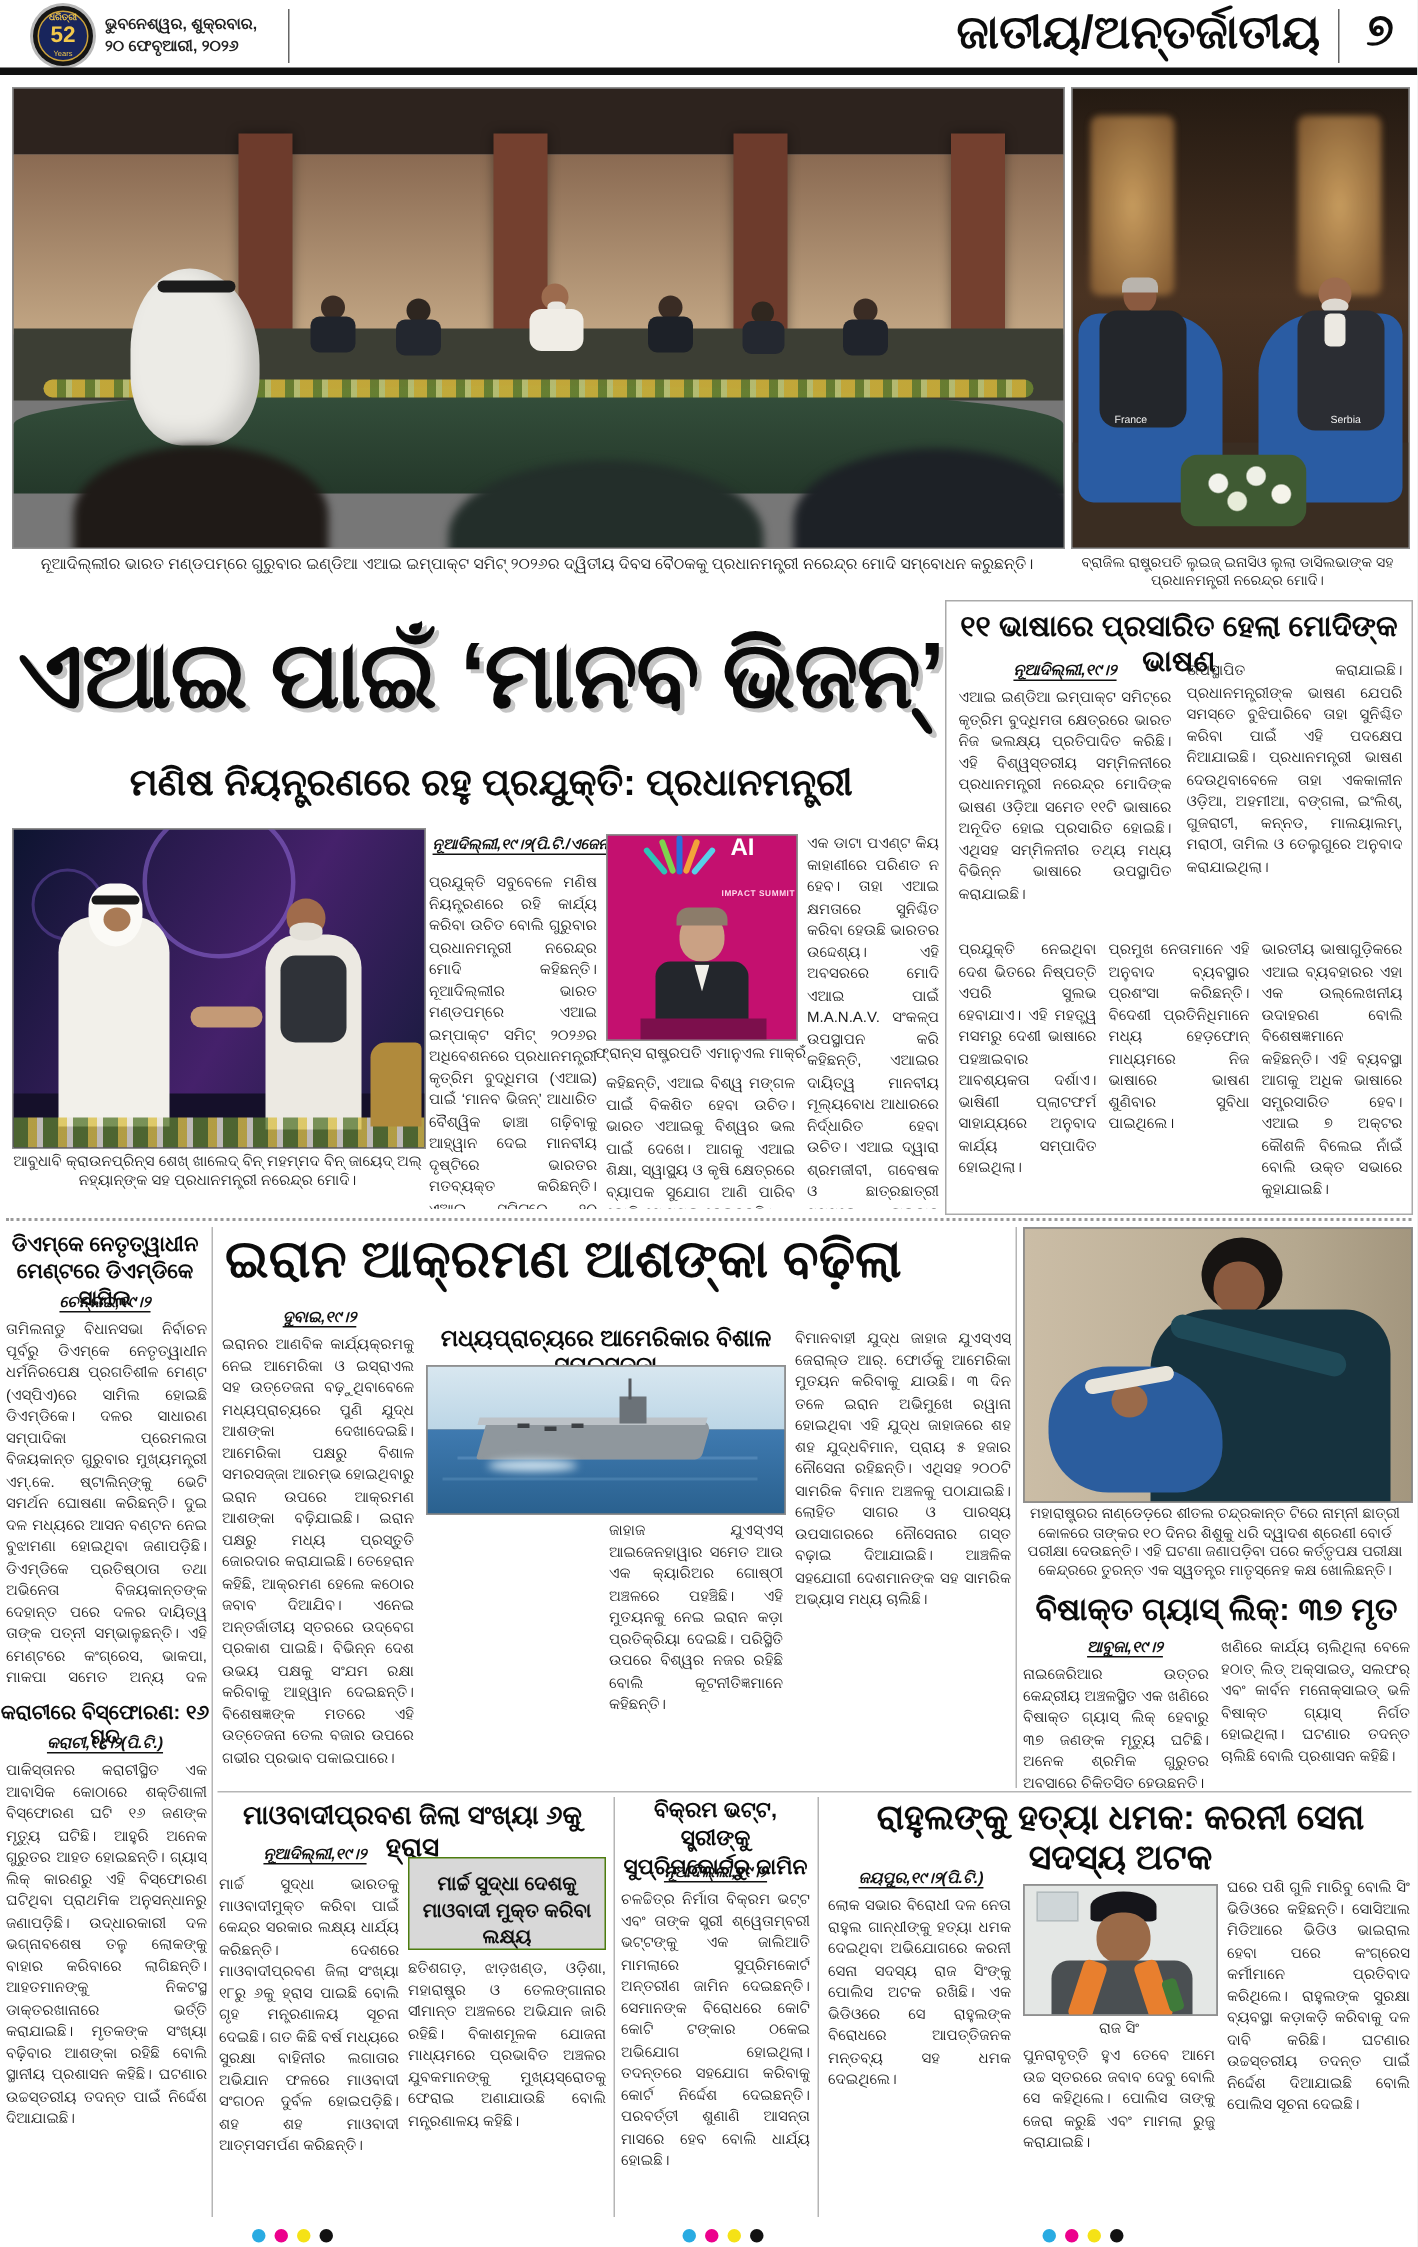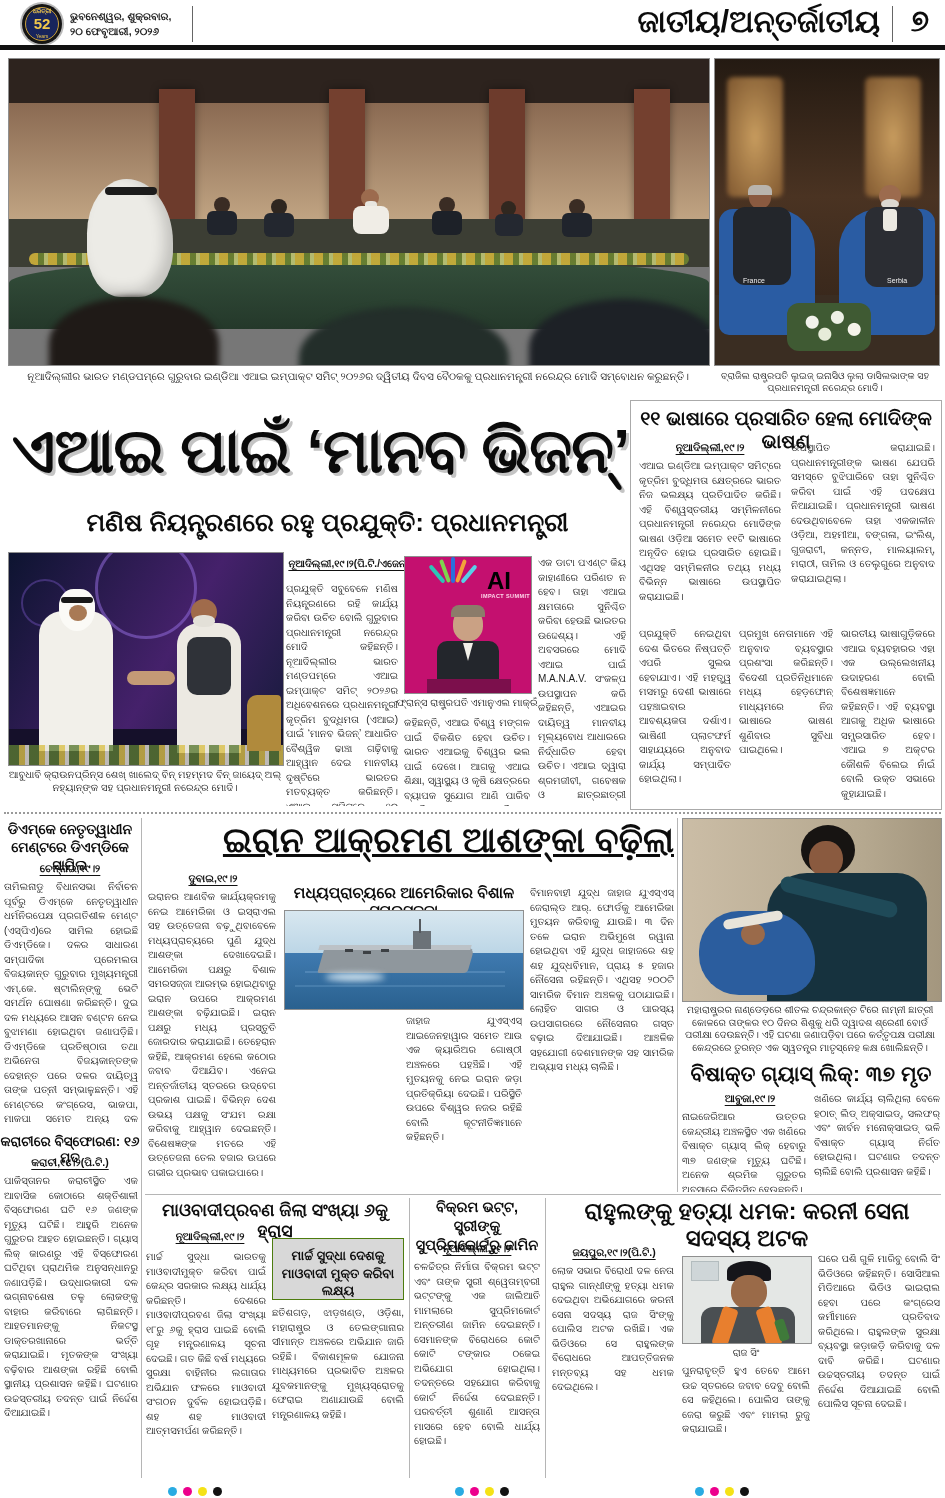--- a/index.html
+++ b/index.html
@@ -4,21 +4,21 @@
 <style>
   html,body{margin:0;padding:0;background:#e9e9e9;}
   .page{position:relative;width:945px;height:1498px;background:#ffffff;
         font-family:"Liberation Sans",sans-serif;color:#111;overflow:hidden;}
   .abs{position:absolute;}
   .el{position:absolute;}
   .hl{font-weight:bold;color:#0c0c0c;}
   .center{text-align:center;}
   .body-text{font-size:10px;line-height:1.45;text-align:justify;overflow:hidden;color:#1d1d1d;}
   .dateline{font-weight:bold;font-size:10.5px;text-align:center;color:#111;
-            text-decoration:underline;text-underline-offset:3px;}
+            text-decoration:underline;text-underline-offset:3px;font-style:italic;}
   .cap{font-size:10.5px;line-height:1.3;text-align:center;color:#222;}
   .photo{position:absolute;overflow:hidden;border:1px solid #8f8f8f;background:#777;}
   .rule-v{position:absolute;width:1px;background:#b5b5b5;}
   .rule-h{position:absolute;height:1px;background:#b5b5b5;}
   .dotted{position:absolute;height:0;border-top:2px dotted #9a9a9a;}
   .graybox{position:absolute;background:#d8d8d8;border:1px solid #4d7c0f;
            font-weight:bold;text-align:center;color:#0d0d0d;}
   .headline-xl{font-weight:bold;letter-spacing:-1px;color:#0a0a0a;
                text-shadow:3px 3px 0 #c4c4c4;}
   .regdot{display:inline-block;width:9px;height:9px;border-radius:50%;margin-right:6px;}
@@ -135,21 +135,21 @@
   <div class="abs dateline" style="left:286px;top:558px;width:132px;font-size:10px;">ନୂଆଦିଲ୍ଲୀ,୧୯।୨(ପି.ଟି./ଏଜେନ୍ସି)</div>
   <div class="abs body-text" style="left:286px;top:582px;width:112px;height:224px;">ପ୍ରଯୁକ୍ତି ସବୁବେଳେ ମଣିଷ ନିୟନ୍ତ୍ରଣରେ ରହି କାର୍ଯ୍ୟ କରିବା ଉଚିତ ବୋଲି ଗୁରୁବାର ପ୍ରଧାନମନ୍ତ୍ରୀ ନରେନ୍ଦ୍ର ମୋଦି କହିଛନ୍ତି। ନୂଆଦିଲ୍ଲୀର ଭାରତ ମଣ୍ଡପମ୍‌ରେ ଏଆଇ ଇମ୍ପାକ୍ଟ ସମିଟ୍ ୨୦୨୬ର ଅଧିବେଶନରେ ପ୍ରଧାନମନ୍ତ୍ରୀ କୃତ୍ରିମ ବୁଦ୍ଧିମତା (ଏଆଇ) ପାଇଁ ‘ମାନବ ଭିଜନ୍’ ଆଧାରିତ ବୈଶ୍ୱିକ ଢାଞ୍ଚା ଗଢ଼ିବାକୁ ଆହ୍ୱାନ ଦେଇ ମାନବୀୟ ଦୃଷ୍ଟିରେ ଭାରତର ମତବ୍ୟକ୍ତ କରିଛନ୍ତି। ଏଆଇ ସମିଟ୍‌ରେ ୨୦ ରାଷ୍ଟ୍ରମୁଖ୍ୟ, ୪୫ ମନ୍ତ୍ରୀସ୍ତରୀୟ ପ୍ରତିନିଧି, ୧୧୮ ଦେଶର ସରକାରୀ ପ୍ରତିନିଧି, ଶତାଧିକ ବୈଜ୍ଞାନିକ, ବିଶେଷଜ୍ଞ, ୪୦୦ରୁ ଅଧିକ ବକ୍ତା ସାମିଲ ହୋଇଛନ୍ତି। ସମିଟ୍‌କୁ ସଫଳ କରିବାରେ ସଭିଙ୍କୁ ସହଯୋଗ କରିବାକୁ ପ୍ରଧାନମନ୍ତ୍ରୀ ଅନୁରୋଧ କରିଛନ୍ତି।</div>
 
   <div class="photo" style="left:404px;top:556px;width:126px;height:136px;">
     <div class="el" style="left:0;top:0;width:126px;height:136px;background:#c4106f;"></div>
     <div class="el" style="left:30px;top:6px;width:4px;height:22px;background:#2ec4b6;transform:rotate(-40deg);border-radius:2px;"></div>
     <div class="el" style="left:38px;top:2px;width:4px;height:24px;background:#7fd34e;transform:rotate(-20deg);border-radius:2px;"></div>
     <div class="el" style="left:46px;top:0;width:4px;height:26px;background:#2a6fdb;border-radius:2px;"></div>
     <div class="el" style="left:54px;top:2px;width:4px;height:24px;background:#f2a23a;transform:rotate(20deg);border-radius:2px;"></div>
     <div class="el" style="left:62px;top:6px;width:4px;height:22px;background:#58d0e8;transform:rotate(40deg);border-radius:2px;"></div>
-    <div class="el hl" style="left:82px;top:10px;font-size:24px;color:#000000;">AI</div>
+    <div class="el hl" style="left:82px;top:0;font-size:16px;color:#ffffff;">AI</div>
     <div class="el" style="left:76px;top:36px;font-size:5.5px;color:#ffd9ec;font-weight:bold;letter-spacing:.4px;">IMPACT SUMMIT</div>
     <div class="el" style="left:48px;top:52px;width:30px;height:32px;border-radius:46%;background:#caa184;"></div>
     <div class="el" style="left:46px;top:48px;width:34px;height:12px;border-radius:8px 8px 0 0;background:#8c7c6a;"></div>
     <div class="el" style="left:32px;top:84px;width:62px;height:44px;background:#23262c;border-radius:10px 10px 0 0;"></div>
     <div class="el" style="left:58px;top:86px;width:10px;height:18px;background:#f2f0ea;clip-path:polygon(0 0,100% 0,50% 100%);"></div>
     <div class="el" style="left:22px;top:122px;width:84px;height:14px;background:#7c0f4c;"></div>
   </div>
   <div class="abs cap" style="left:390px;top:696px;width:154px;font-size:10px;">ଫ୍ରାନ୍ସ ରାଷ୍ଟ୍ରପତି ଏମାନୁଏଲ ମାକ୍ରଁ</div>
   <div class="abs body-text" style="left:404px;top:716px;width:126px;height:90px;">କହିଛନ୍ତି, ଏଆଇ ବିଶ୍ୱ ମଙ୍ଗଳ ପାଇଁ ବିକଶିତ ହେବା ଉଚିତ। ଭାରତ ଏଆଇକୁ ବିଶ୍ୱର ଭଲ ପାଇଁ ଦେଖେ। ଆଗକୁ ଏଆଇ ଶିକ୍ଷା, ସ୍ୱାସ୍ଥ୍ୟ ଓ କୃଷି କ୍ଷେତ୍ରରେ ବ୍ୟାପକ ସୁଯୋଗ ଆଣି ପାରିବ ବୋଲି ସେ ସୂଚାଇ ଦେଇଛନ୍ତି।</div>
   <div class="abs body-text" style="left:538px;top:556px;width:88px;height:250px;">ଏକ ଡାଟା ପଏଣ୍ଟ କିୟ କାହାଣୀରେ ପରିଣତ ନ ହେବ। ତାହା ଏଆଇ କ୍ଷମତାରେ ସୁନିଶ୍ଚିତ କରିବା ହେଉଛି ଭାରତର ଉଦ୍ଦେଶ୍ୟ। ଏହି ଅବସରରେ ମୋଦି ଏଆଇ ପାଇଁ M.A.N.A.V. ସଂକଳ୍ପ ଉପସ୍ଥାପନ କରି କହିଛନ୍ତି, ଏଆଇର ଦାୟିତ୍ୱ ମାନବୀୟ ମୂଲ୍ୟବୋଧ ଆଧାରରେ ନିର୍ଦ୍ଧାରିତ ହେବା ଉଚିତ। ଏଆଇ ଦ୍ୱାରା ଶ୍ରମଜୀବୀ, ଗବେଷକ ଓ ଛାତ୍ରଛାତ୍ରୀ ସମସ୍ତେ ଲାଭବାନ ହେବେ ବୋଲି ସେ ଆଶା ବ୍ୟକ୍ତ କରିଛନ୍ତି।</div>
@@ -163,21 +163,21 @@
   <div class="rule-v" style="left:545px;top:1198px;height:280px;"></div>
 
   <div class="abs hl center" style="left:2px;top:820px;width:136px;font-size:14px;line-height:1.3;">ଡିଏମ୍‌କେ ନେତୃତ୍ୱାଧୀନ ମେଣ୍ଟରେ ଡିଏମ୍‌ଡିକେ ସାମିଲ</div>
   <div class="abs dateline" style="left:2px;top:862px;width:136px;">ଚେନ୍ନାଇ,୧୯।୨</div>
   <div class="abs body-text" style="left:4px;top:880px;width:134px;height:244px;">ତାମିଲନାଡୁ ବିଧାନସଭା ନିର୍ବାଚନ ପୂର୍ବରୁ ଡିଏମ୍‌କେ ନେତୃତ୍ୱାଧୀନ ଧର୍ମନିରପେକ୍ଷ ପ୍ରଗତିଶୀଳ ମେଣ୍ଟ (ଏସ୍‌ପିଏ)ରେ ସାମିଲ ହୋଇଛି ଡିଏମ୍‌ଡିକେ। ଦଳର ସାଧାରଣ ସମ୍ପାଦିକା ପ୍ରେମଲତା ବିଜୟକାନ୍ତ ଗୁରୁବାର ମୁଖ୍ୟମନ୍ତ୍ରୀ ଏମ୍.କେ. ଷ୍ଟାଲିନ୍‌ଙ୍କୁ ଭେଟି ସମର୍ଥନ ଘୋଷଣା କରିଛନ୍ତି। ଦୁଇ ଦଳ ମଧ୍ୟରେ ଆସନ ବଣ୍ଟନ ନେଇ ବୁଝାମଣା ହୋଇଥିବା ଜଣାପଡ଼ିଛି। ଡିଏମ୍‌ଡିକେ ପ୍ରତିଷ୍ଠାତା ତଥା ଅଭିନେତା ବିଜୟକାନ୍ତଙ୍କ ଦେହାନ୍ତ ପରେ ଦଳର ଦାୟିତ୍ୱ ତାଙ୍କ ପତ୍ନୀ ସମ୍ଭାଳୁଛନ୍ତି। ଏହି ମେଣ୍ଟରେ କଂଗ୍ରେସ, ଭାକପା, ମାକପା ସମେତ ଅନ୍ୟ ଦଳ ରହିଛନ୍ତି। ଆଗାମୀ ନିର୍ବାଚନରେ ମେଣ୍ଟ ସଂଖ୍ୟାଗରିଷ୍ଠତା ହାସଲ କରିବ ବୋଲି ଷ୍ଟାଲିନ୍ ଆଶା ବ୍ୟକ୍ତ କରିଛନ୍ତି। ଏନେଇ ଦଳ ପକ୍ଷରୁ ଏକ ସାମ୍ବାଦିକ ସମ୍ମିଳନୀ ଅନୁଷ୍ଠିତ ହୋଇଥିଲା।</div>
 
   <div class="abs hl center" style="left:0px;top:1134px;width:140px;font-size:13.5px;">କରାଚୀରେ ବିସ୍ଫୋରଣ: ୧୬ ମୃତ</div>
   <div class="abs dateline" style="left:2px;top:1156px;width:136px;">କରାଚୀ,୧୯।୨(ପି.ଟି.)</div>
   <div class="abs body-text" style="left:4px;top:1174px;width:134px;height:302px;">ପାକିସ୍ତାନର କରାଚୀସ୍ଥିତ ଏକ ଆବାସିକ କୋଠାରେ ଶକ୍ତିଶାଳୀ ବିସ୍ଫୋରଣ ଘଟି ୧୬ ଜଣଙ୍କ ମୃତ୍ୟୁ ଘଟିଛି। ଆହୁରି ଅନେକ ଗୁରୁତର ଆହତ ହୋଇଛନ୍ତି। ଗ୍ୟାସ୍ ଲିକ୍ କାରଣରୁ ଏହି ବିସ୍ଫୋରଣ ଘଟିଥିବା ପ୍ରାଥମିକ ଅନୁସନ୍ଧାନରୁ ଜଣାପଡ଼ିଛି। ଉଦ୍ଧାରକାରୀ ଦଳ ଭଗ୍ନାବଶେଷ ତଳୁ ଲୋକଙ୍କୁ ବାହାର କରିବାରେ ଲାଗିଛନ୍ତି। ଆହତମାନଙ୍କୁ ନିକଟସ୍ଥ ଡାକ୍ତରଖାନାରେ ଭର୍ତ୍ତି କରାଯାଇଛି। ମୃତକଙ୍କ ସଂଖ୍ୟା ବଢ଼ିବାର ଆଶଙ୍କା ରହିଛି ବୋଲି ସ୍ଥାନୀୟ ପ୍ରଶାସନ କହିଛି। ଘଟଣାର ଉଚ୍ଚସ୍ତରୀୟ ତଦନ୍ତ ପାଇଁ ନିର୍ଦ୍ଦେଶ ଦିଆଯାଇଛି।</div>
 
-  <div class="abs hl" style="left:150px;top:820px;width:524px;font-size:35px;text-align:right;text-decoration:underline;">ଇରାନ ଆକ୍ରମଣ ଆଶଙ୍କା ବଢ଼ିଲା</div>
+  <div class="abs hl" style="left:150px;top:820px;width:524px;font-size:35px;text-align:left;">ଇରାନ ଆକ୍ରମଣ ଆଶଙ୍କା ବଢ଼ିଲା</div>
   <div class="abs dateline" style="left:152px;top:872px;width:122px;">ଦୁବାଇ,୧୯।୨</div>
   <div class="abs body-text" style="left:148px;top:890px;width:128px;height:300px;">ଇରାନର ଆଣବିକ କାର୍ଯ୍ୟକ୍ରମକୁ ନେଇ ଆମେରିକା ଓ ଇସ୍ରାଏଲ ସହ ଉତ୍ତେଜନା ବଢ଼ୁଥିବାବେଳେ ମଧ୍ୟପ୍ରାଚ୍ୟରେ ପୁଣି ଯୁଦ୍ଧ ଆଶଙ୍କା ଦେଖାଦେଇଛି। ଆମେରିକା ପକ୍ଷରୁ ବିଶାଳ ସମରସଜ୍ଜା ଆରମ୍ଭ ହୋଇଥିବାରୁ ଇରାନ ଉପରେ ଆକ୍ରମଣ ଆଶଙ୍କା ବଢ଼ିଯାଇଛି। ଇରାନ ପକ୍ଷରୁ ମଧ୍ୟ ପ୍ରସ୍ତୁତି ଜୋରଦାର କରାଯାଇଛି। ତେହେରାନ କହିଛି, ଆକ୍ରମଣ ହେଲେ କଠୋର ଜବାବ ଦିଆଯିବ। ଏନେଇ ଅନ୍ତର୍ଜାତୀୟ ସ୍ତରରେ ଉଦ୍‌ବେଗ ପ୍ରକାଶ ପାଇଛି। ବିଭିନ୍ନ ଦେଶ ଉଭୟ ପକ୍ଷକୁ ସଂଯମ ରକ୍ଷା କରିବାକୁ ଆହ୍ୱାନ ଦେଇଛନ୍ତି। ବିଶେଷଜ୍ଞଙ୍କ ମତରେ ଏହି ଉତ୍ତେଜନା ତେଲ ବଜାର ଉପରେ ଗଭୀର ପ୍ରଭାବ ପକାଇପାରେ।</div>
 
   <div class="abs hl center" style="left:284px;top:884px;width:240px;font-size:15.5px;">ମଧ୍ୟପ୍ରାଚ୍ୟରେ ଆମେରିକାର ବିଶାଳ ସମରସଜ୍ଜା</div>
   <div class="photo" style="left:284px;top:910px;width:238px;height:98px;">
     <div class="el" style="left:0;top:0;width:238px;height:42px;background:linear-gradient(180deg,#d8e7f0,#bcd6e6);"></div>
     <div class="el" style="left:0;top:42px;width:238px;height:56px;background:linear-gradient(180deg,#3f7ab0,#2a618f);"></div>
     <div class="el" style="left:20px;top:60px;width:200px;height:2px;background:#5b8fbd;opacity:.7;"></div>
     <div class="el" style="left:10px;top:74px;width:210px;height:2px;background:#5488b6;opacity:.6;"></div>
     <div class="el" style="left:36px;top:36px;width:150px;height:26px;background:#8f979d;transform:skewX(-16deg);border-radius:2px 8px 4px 2px;"></div>

